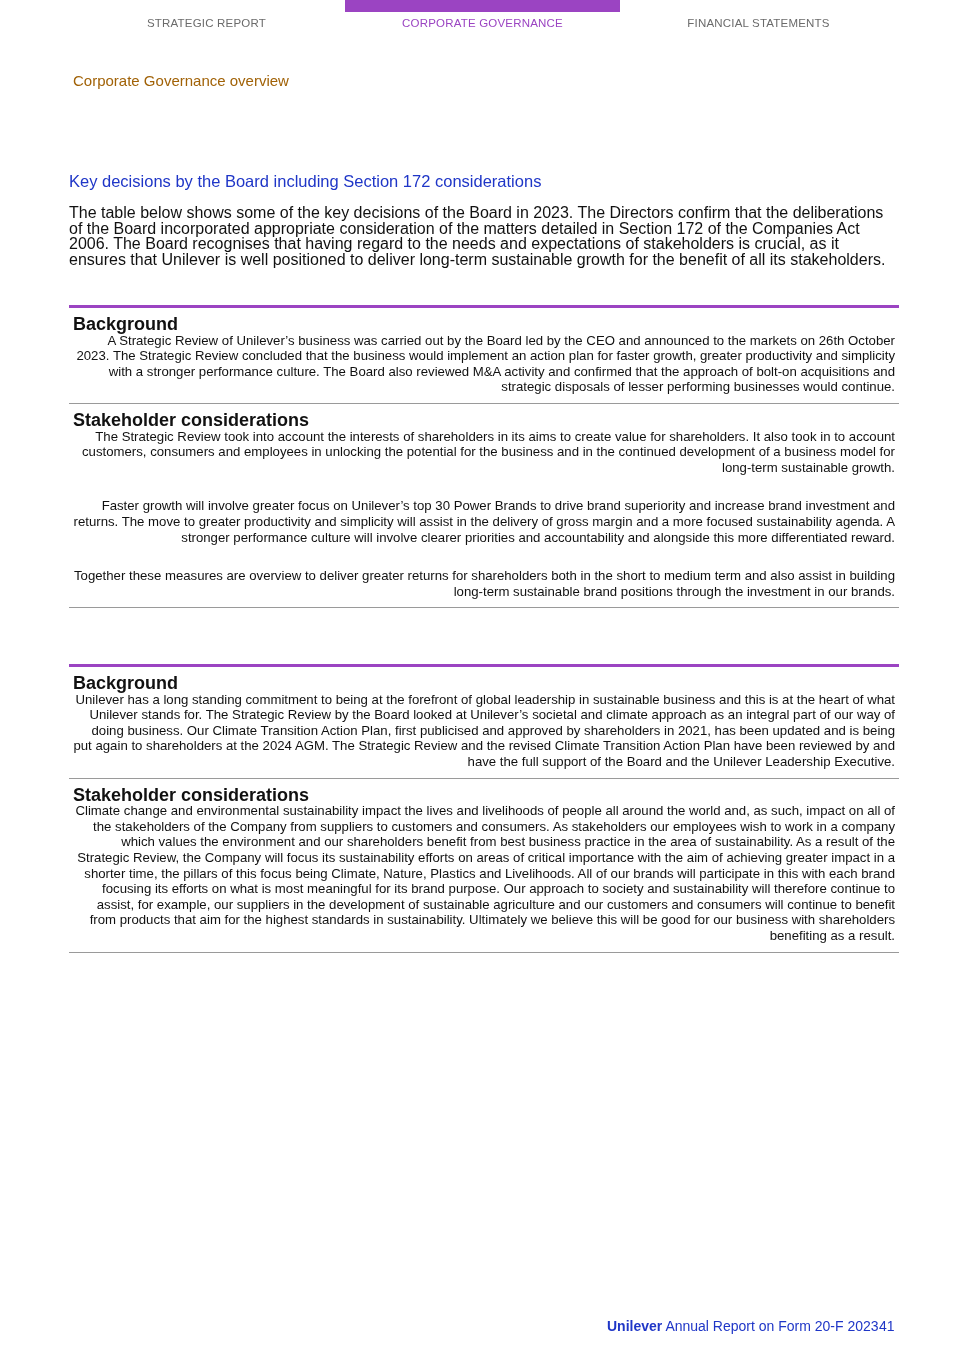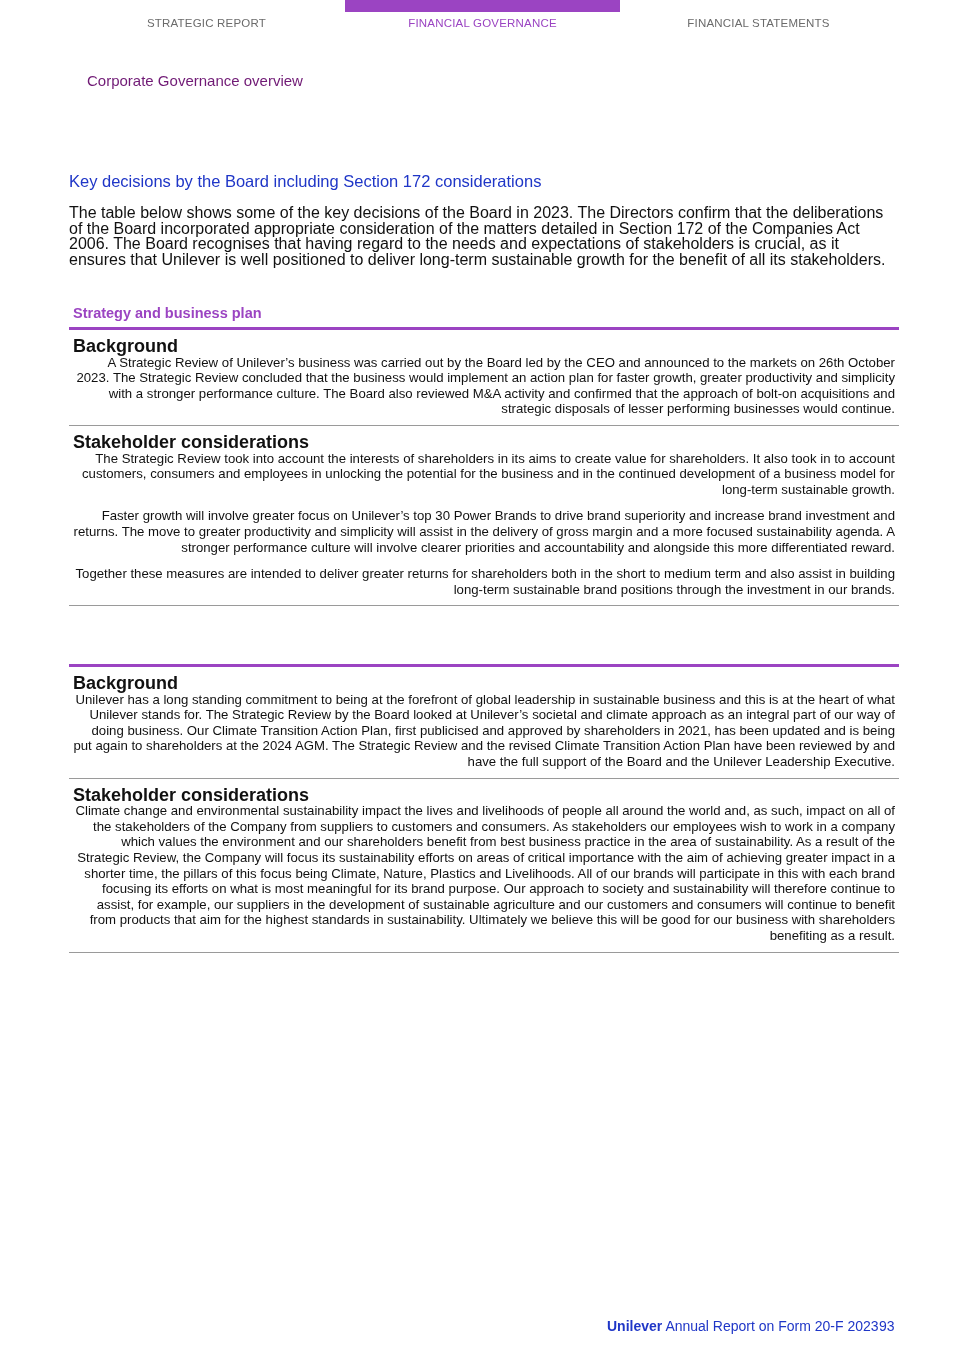--- a/index.html
+++ b/index.html
@@ -37,23 +37,23 @@
       cursor: pointer;
     }
     .nav-item.active { color: #9b44c2; }
     .nav-strategic { left: 69px; }
     .nav-governance { left: 345px; }
     .nav-financial { left: 621px; }
 
     .section-label {
       position: absolute;
       top: 72px;
-      left: 87px;
+      left: 73px;
       font-size: 15px;
-      color: #701a75;
+      color: #a16207;
     }
 
     .main-title {
       position: absolute;
       top: 172px;
       left: 69px;
       font-size: 16.5px;
       font-weight: normal;
       color: #1f36c7;
     }
@@ -87,21 +87,21 @@
     .sub {
       padding: 9px 4px 8px 4px;
       font-size: 13.2px;
       line-height: 15.6px;
     }
     .sub-title {
       font-weight: bold;
       font-size: 18px;
     }
     .sub p { margin: 0; text-align: right; }
-    .sub p + p { margin-top: 11px; }
+    .sub p + p { margin-top: 23px; }
     .grey-rule {
       height: 1px;
       background: #9a9a9a;
       width: 100%;
     }
 
     .block-strategy { top: 305px; }
     .block-society { top: 664px; }
 
     .footer {
@@ -117,42 +117,41 @@
       left: 272px;
       top: 0;
     }
   </style>
 </head>
 <body>
 
 <div class="topnav">
   <div class="nav-active-bar"></div>
   <div class="nav-item nav-strategic">STRATEGIC REPORT</div>
-  <div class="nav-item nav-governance active">FINANCIAL GOVERNANCE</div>
+  <div class="nav-item nav-governance active">CORPORATE GOVERNANCE</div>
   <div class="nav-item nav-financial">FINANCIAL STATEMENTS</div>
 </div>
 
 <div class="section-label">Corporate Governance overview</div>
 
 <h1 class="main-title">Key decisions by the Board including Section 172 considerations</h1>
 <p class="intro">The table below shows some of the key decisions of the Board in 2023. The Directors confirm that the deliberations of the Board incorporated appropriate consideration of the matters detailed in Section 172 of the Companies Act 2006. The Board recognises that having regard to the needs and expectations of stakeholders is crucial, as it ensures that Unilever is well positioned to deliver long-term sustainable growth for the benefit of all its stakeholders.</p>
 
 <div class="block block-strategy">
-  <div class="block-heading">Strategy and business plan</div>
   <div class="purple-rule"></div>
   <div class="sub">
     <div class="sub-title">Background</div>
     <p>A Strategic Review of Unilever’s business was carried out by the Board led by the CEO and announced to the markets on 26th October 2023. The Strategic Review concluded that the business would implement an action plan for faster growth, greater productivity and simplicity with a stronger performance culture. The Board also reviewed M&amp;A activity and confirmed that the approach of bolt-on acquisitions and strategic disposals of lesser performing businesses would continue.</p>
   </div>
   <div class="grey-rule"></div>
   <div class="sub">
     <div class="sub-title">Stakeholder considerations</div>
     <p>The Strategic Review took into account the interests of shareholders in its aims to create value for shareholders. It also took in to account customers, consumers and employees in unlocking the potential for the business and in the continued development of a business model for long-term sustainable growth.</p>
     <p>Faster growth will involve greater focus on Unilever’s top 30 Power Brands to drive brand superiority and increase brand investment and returns. The move to greater productivity and simplicity will assist in the delivery of gross margin and a more focused sustainability agenda. A stronger performance culture will involve clearer priorities and accountability and alongside this more differentiated reward.</p>
-    <p>Together these measures are intended to deliver greater returns for shareholders both in the short to medium term and also assist in building long-term sustainable brand positions through the investment in our brands.</p>
+    <p>Together these measures are overview to deliver greater returns for shareholders both in the short to medium term and also assist in building long-term sustainable brand positions through the investment in our brands.</p>
   </div>
   <div class="grey-rule"></div>
 </div>
 
 <div class="block block-society">
   <div class="purple-rule"></div>
   <div class="sub">
     <div class="sub-title">Background</div>
     <p>Unilever has a long standing commitment to being at the forefront of global leadership in sustainable business and this is at the heart of what Unilever stands for. The Strategic Review by the Board looked at Unilever’s societal and climate approach as an integral part of our way of doing business. Our Climate Transition Action Plan, first publicised and approved by shareholders in 2021, has been updated and is being put again to shareholders at the 2024 AGM. The Strategic Review and the revised Climate Transition Action Plan have been reviewed by and have the full support of the Board and the Unilever Leadership Executive.</p>
   </div>
@@ -160,14 +159,14 @@
   <div class="sub">
     <div class="sub-title">Stakeholder considerations</div>
     <p>Climate change and environmental sustainability impact the lives and livelihoods of people all around the world and, as such, impact on all of the stakeholders of the Company from suppliers to customers and consumers. As stakeholders our employees wish to work in a company which values the environment and our shareholders benefit from best business practice in the area of sustainability. As a result of the Strategic Review, the Company will focus its sustainability efforts on areas of critical importance with the aim of achieving greater impact in a shorter time, the pillars of this focus being Climate, Nature, Plastics and Livelihoods. All of our brands will participate in this with each brand focusing its efforts on what is most meaningful for its brand purpose. Our approach to society and sustainability will therefore continue to assist, for example, our suppliers in the development of sustainable agriculture and our customers and consumers will continue to benefit from products that aim for the highest standards in sustainability. Ultimately we believe this will be good for our business with shareholders benefiting as a result.</p>
   </div>
   <div class="grey-rule"></div>
 </div>
 
 <div class="footer">
   <span class="brand">Unilever</span>
   <span>Annual Report on Form 20-F 2023</span>
-  <span class="page-number">93</span>
+  <span class="page-number">41</span>
 </div>
 
 </body></html>

